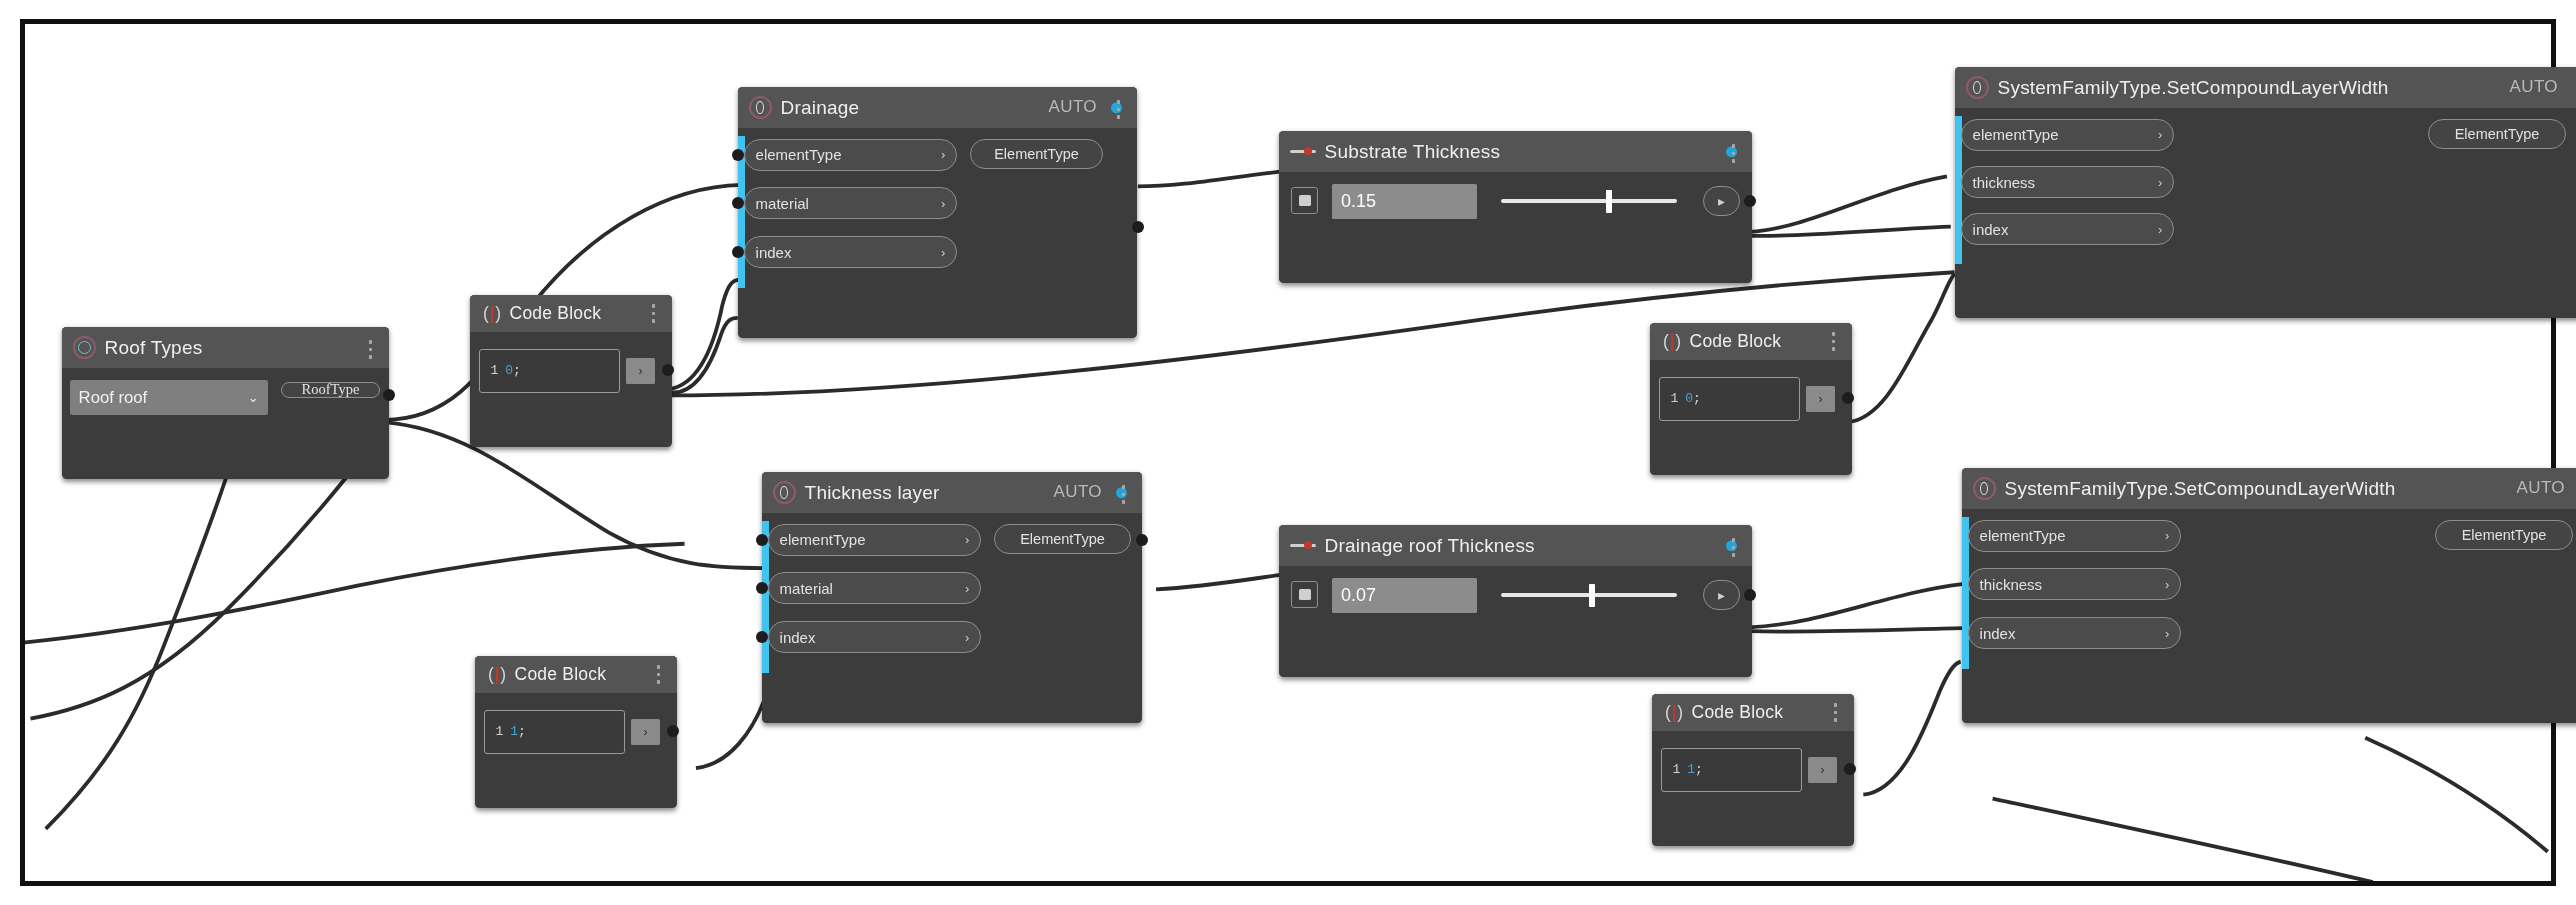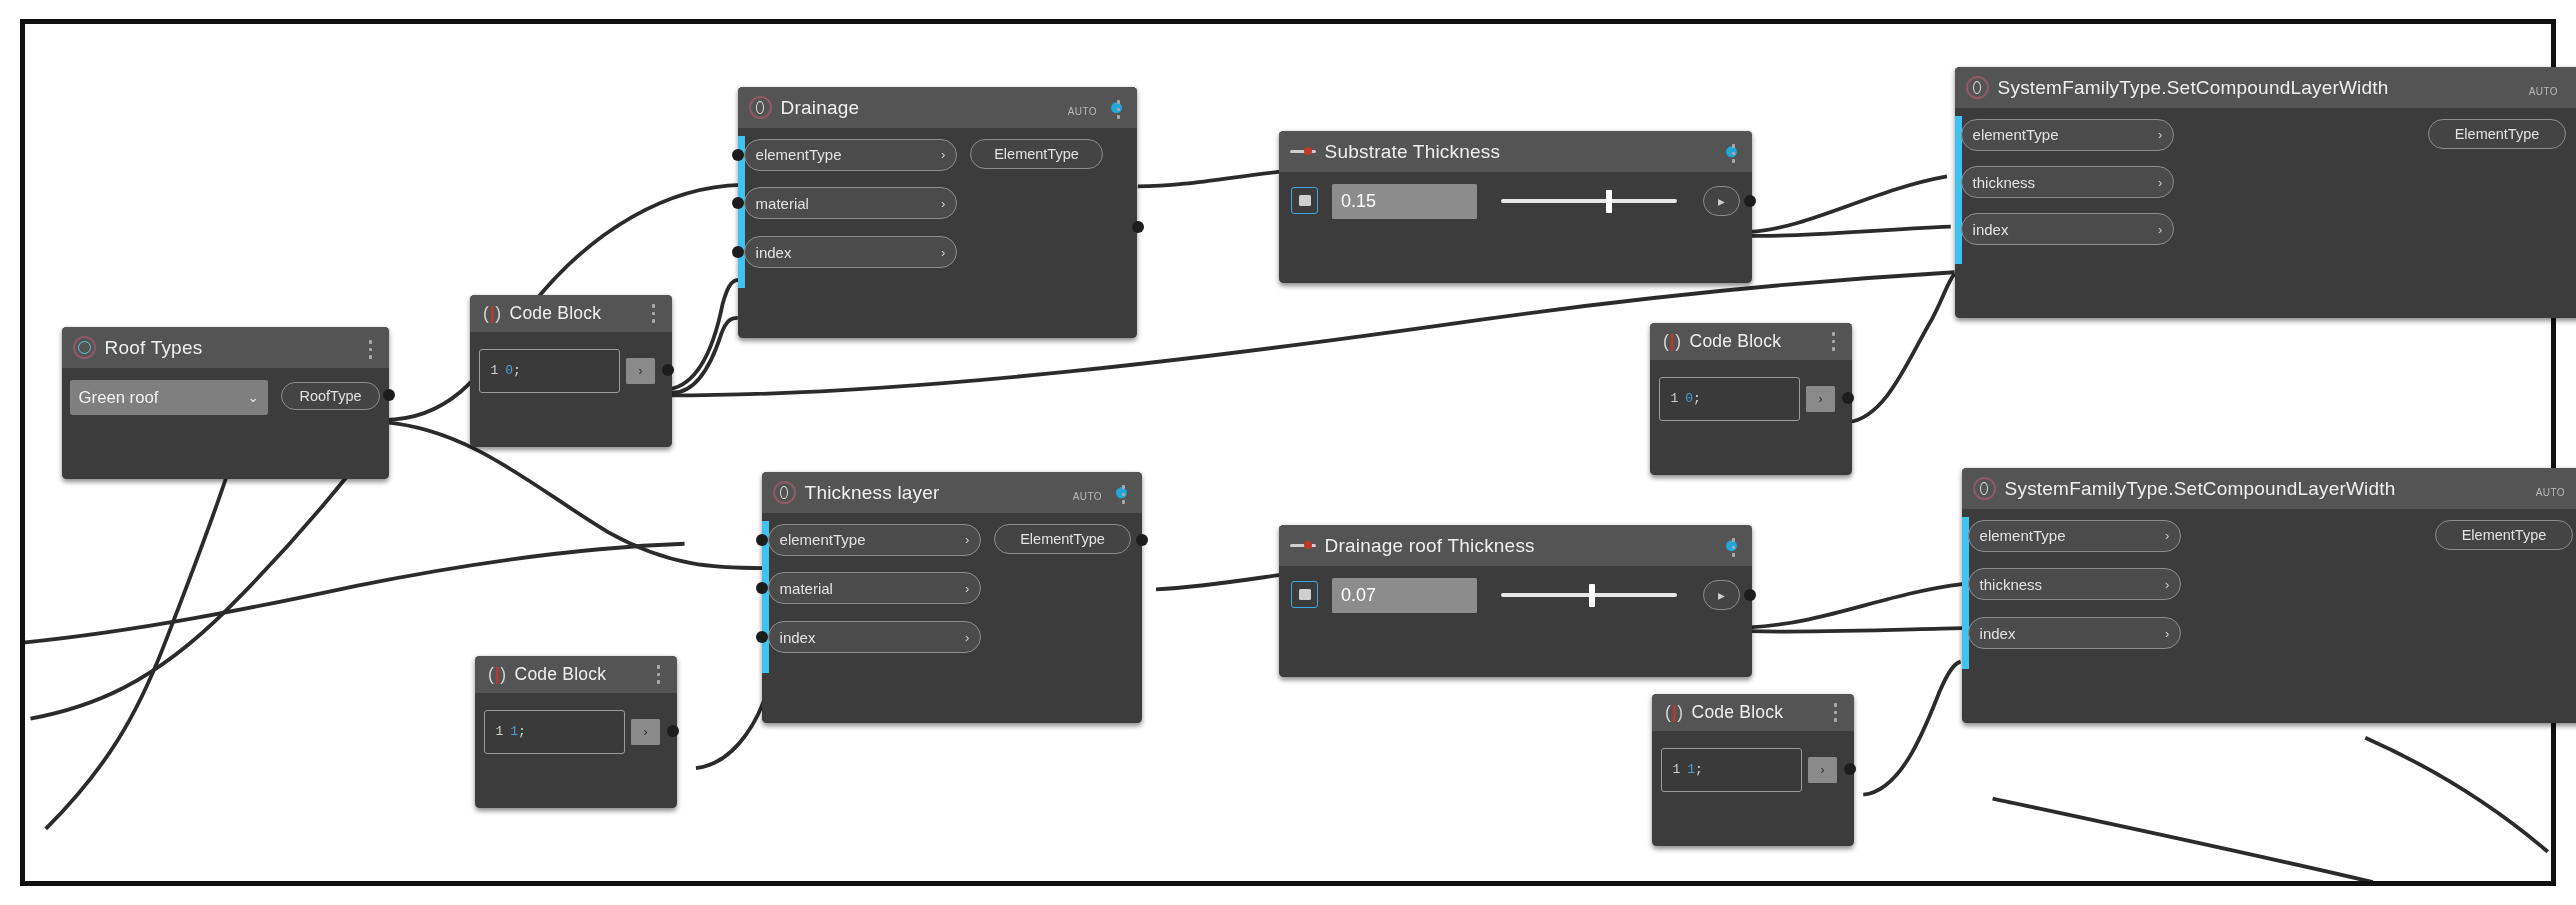--- a/index.html
+++ b/index.html
@@ -35,21 +35,21 @@
   .node-title{
     font-size:19px;color:#efefef;white-space:nowrap;letter-spacing:0.2px;
     margin-left:9px;
   }
   .node-body{position:relative;}
   .status-dot{
     position:absolute;right:15px;top:50%;transform:translateY(-50%);
     width:11.4px;height:11.4px;border-radius:50%;background:#22a7d8;
   }
   .auto-label{
-    position:absolute;right:40px;bottom:7.6px;font-size:10px;color:#b9b9b9;
+    position:absolute;right:40px;bottom:7.6px;font-size:17px;color:#b9b9b9;
     letter-spacing:0.4px;
   }
   .kebab{
     position:absolute;right:16.7px;bottom:6px;width:3.8px;
     display:flex;flex-direction:column;gap:3.8px;align-items:center;
   }
   .kebab i{display:block;width:3.8px;height:3.8px;background:#a8a8a8;border-radius:0.8px;}
 
   
   .icon-ring{
@@ -198,24 +198,24 @@
 
   <div class="node" style="left:62px;top:327px;width:327px;height:152px;">
     <div class="node-header">
       <div class="icon-ring dropdown">
           <span></span>
         </div>
       <div class="node-title">Roof Types</div>
     </div>
     <div class="node-body">
       <div class="dd-select" style="left:7.6px;top:12px;width:198px;height:35px;">
-        <span>Green roof</span>
+        <span>Roof roof</span>
         <span class="dd-caret">⌄</span>
       </div>
-      <div class="port-out" style="left:219px;top:13.7px;width:99px;height:28px;">
+      <div class="port-out" style="left:219px;top:13.7px;width:99px;height:16px;font-family:Liberation Serif, serif;">
         <span>RoofType</span>
       </div>
       <div class="nub" style="left:321px;top:21px;"></div>
       <div class="kebab" style="bottom:9px;">
         <i></i>
           <i></i>
           <i></i>
       </div>
     </div>
   </div>

